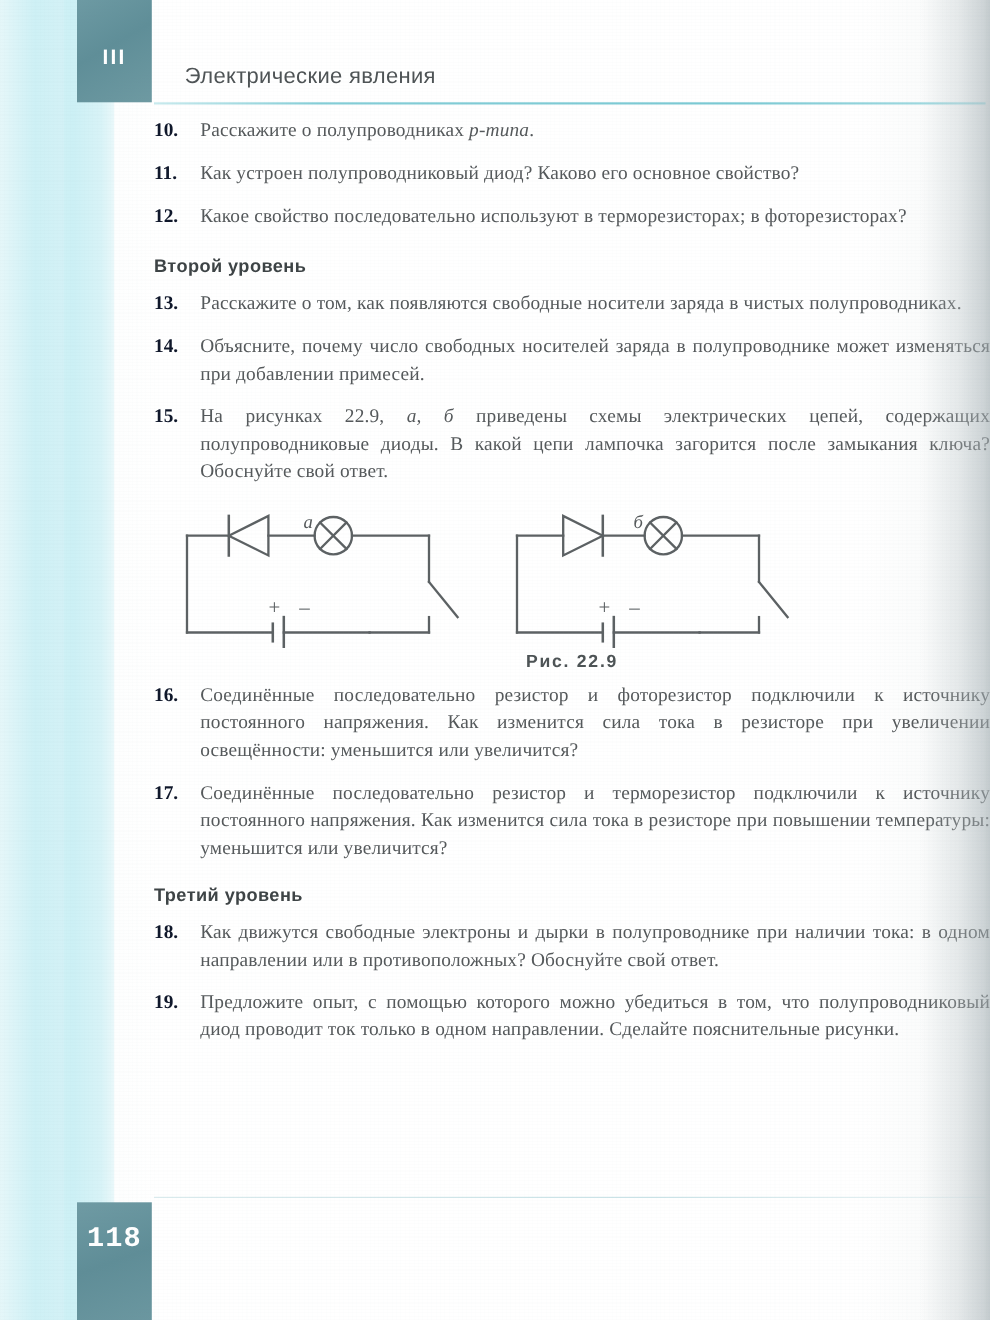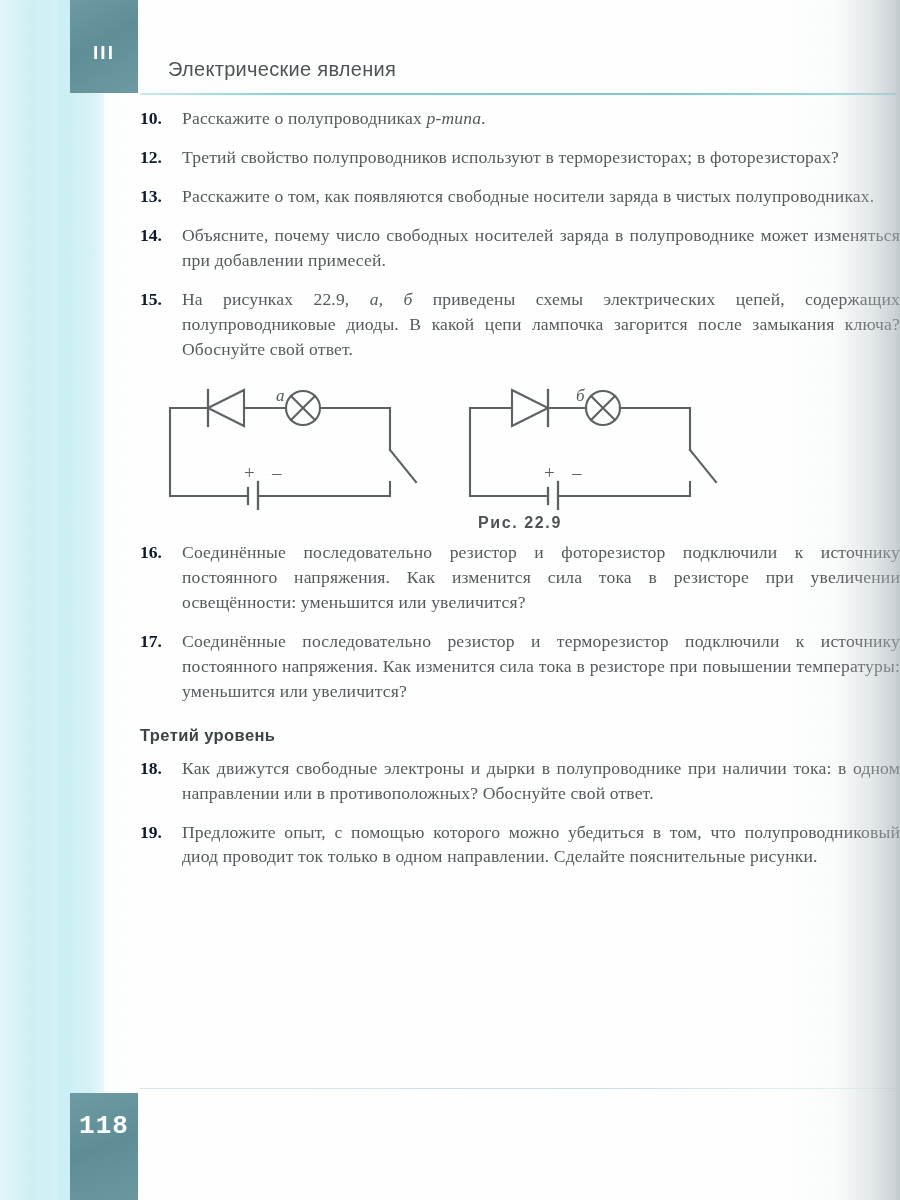--- a/index.html
+++ b/index.html
@@ -228,24 +228,28 @@
   <div class="header-title">Электрические явления</div>
   <div class="header-rule"></div>
 
   <div class="content">
 
     <ol class="qlist">
       <li class="q">
         <span class="num">10.</span><span>Расскажите о полупроводниках </span><i>p-типа</i><span>.</span>
       </li>
       <li class="q">
-        <span class="num">12.</span><span>Третий свойство полупроводников используют в терморезисторах; в фоторезисторах?</span>
+        <span class="num">11.</span><span>Как устроен полупроводниковый диод? Каково его основное свойство?</span>
+      </li>
+      <li class="q">
+        <span class="num">12.</span><span>Какое свойство последовательно используют в терморезисторах; в фоторезисторах?</span>
       </li>
     </ol>
 
+    <div class="level-head first">Второй уровень</div>
     <ol class="qlist">
       <li class="q">
         <span class="num">13.</span><span>Расскажите о том, как появляются свободные носители заряда в чистых полупроводниках.</span>
       </li>
       <li class="q">
         <span class="num">14.</span><span>Объясните, почему число свободных носителей заряда в полупроводнике может изменяться при добавлении примесей.</span>
       </li>
       <li class="q">
         <span class="num">15.</span><span>На рисунках 22.9, </span><i>а, б</i><span> приведены схемы электрических цепей, содержащих полупроводниковые диоды. В какой цепи лампочка загорится после замыкания ключа? Обоснуйте свой ответ.</span>
       </li>

